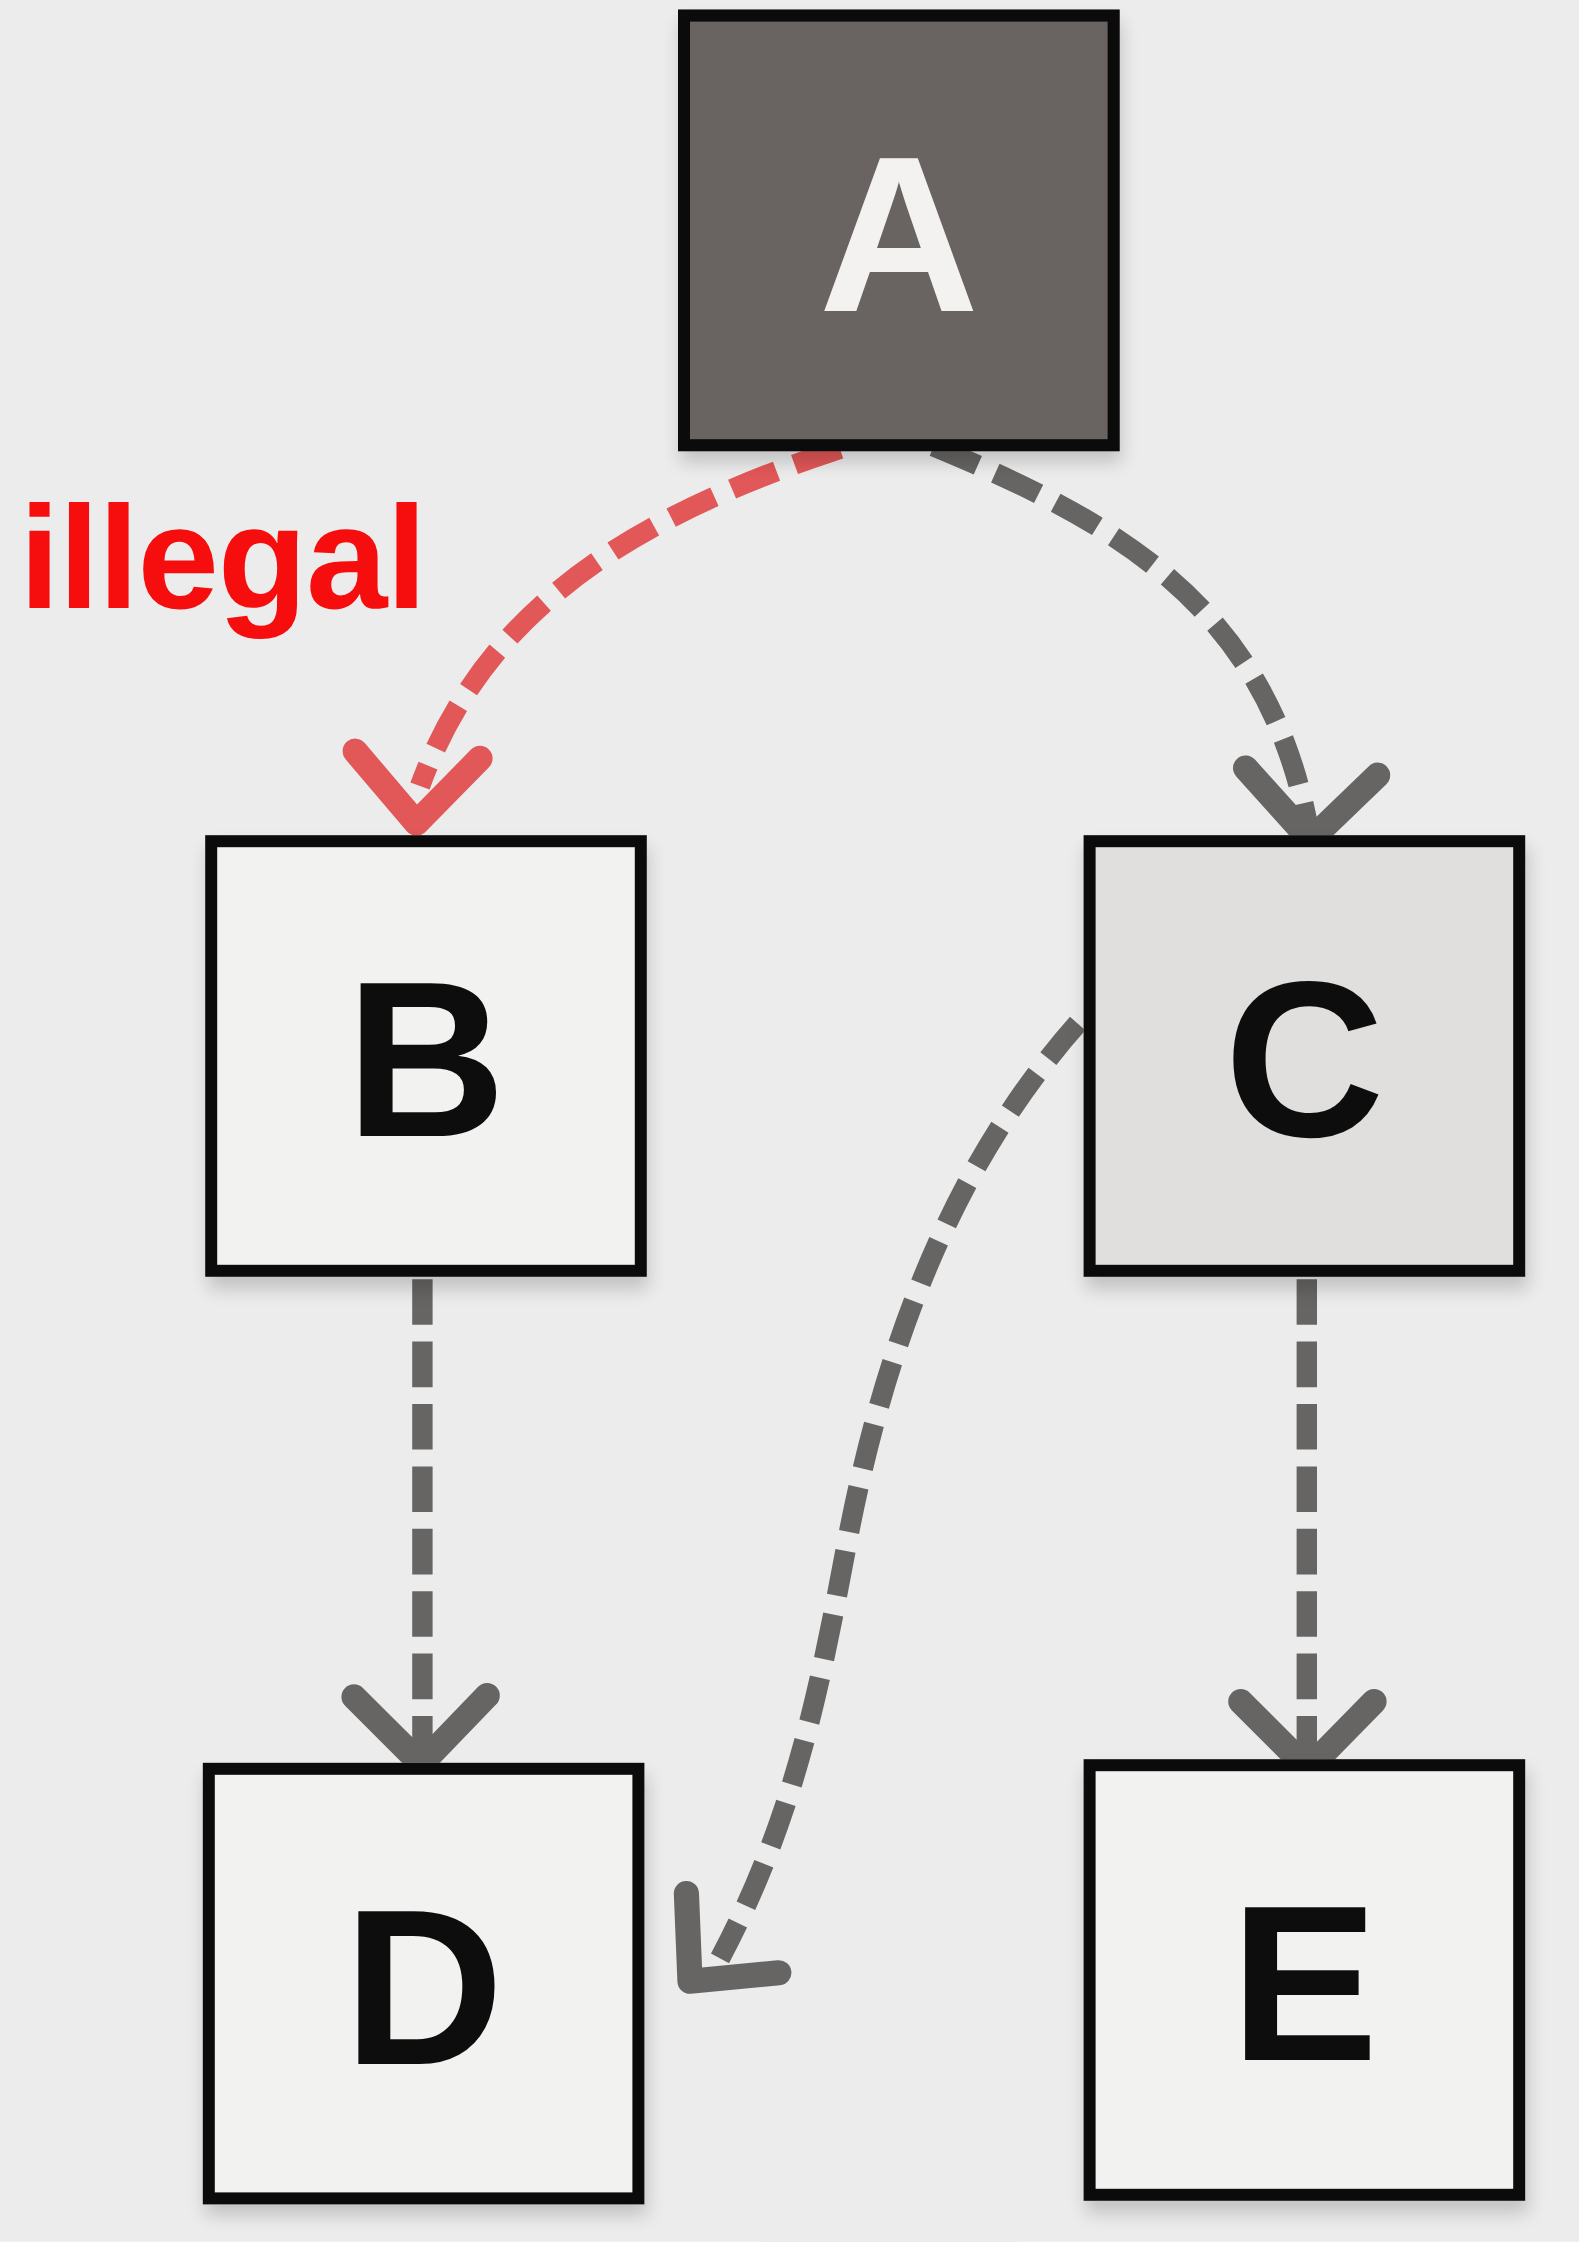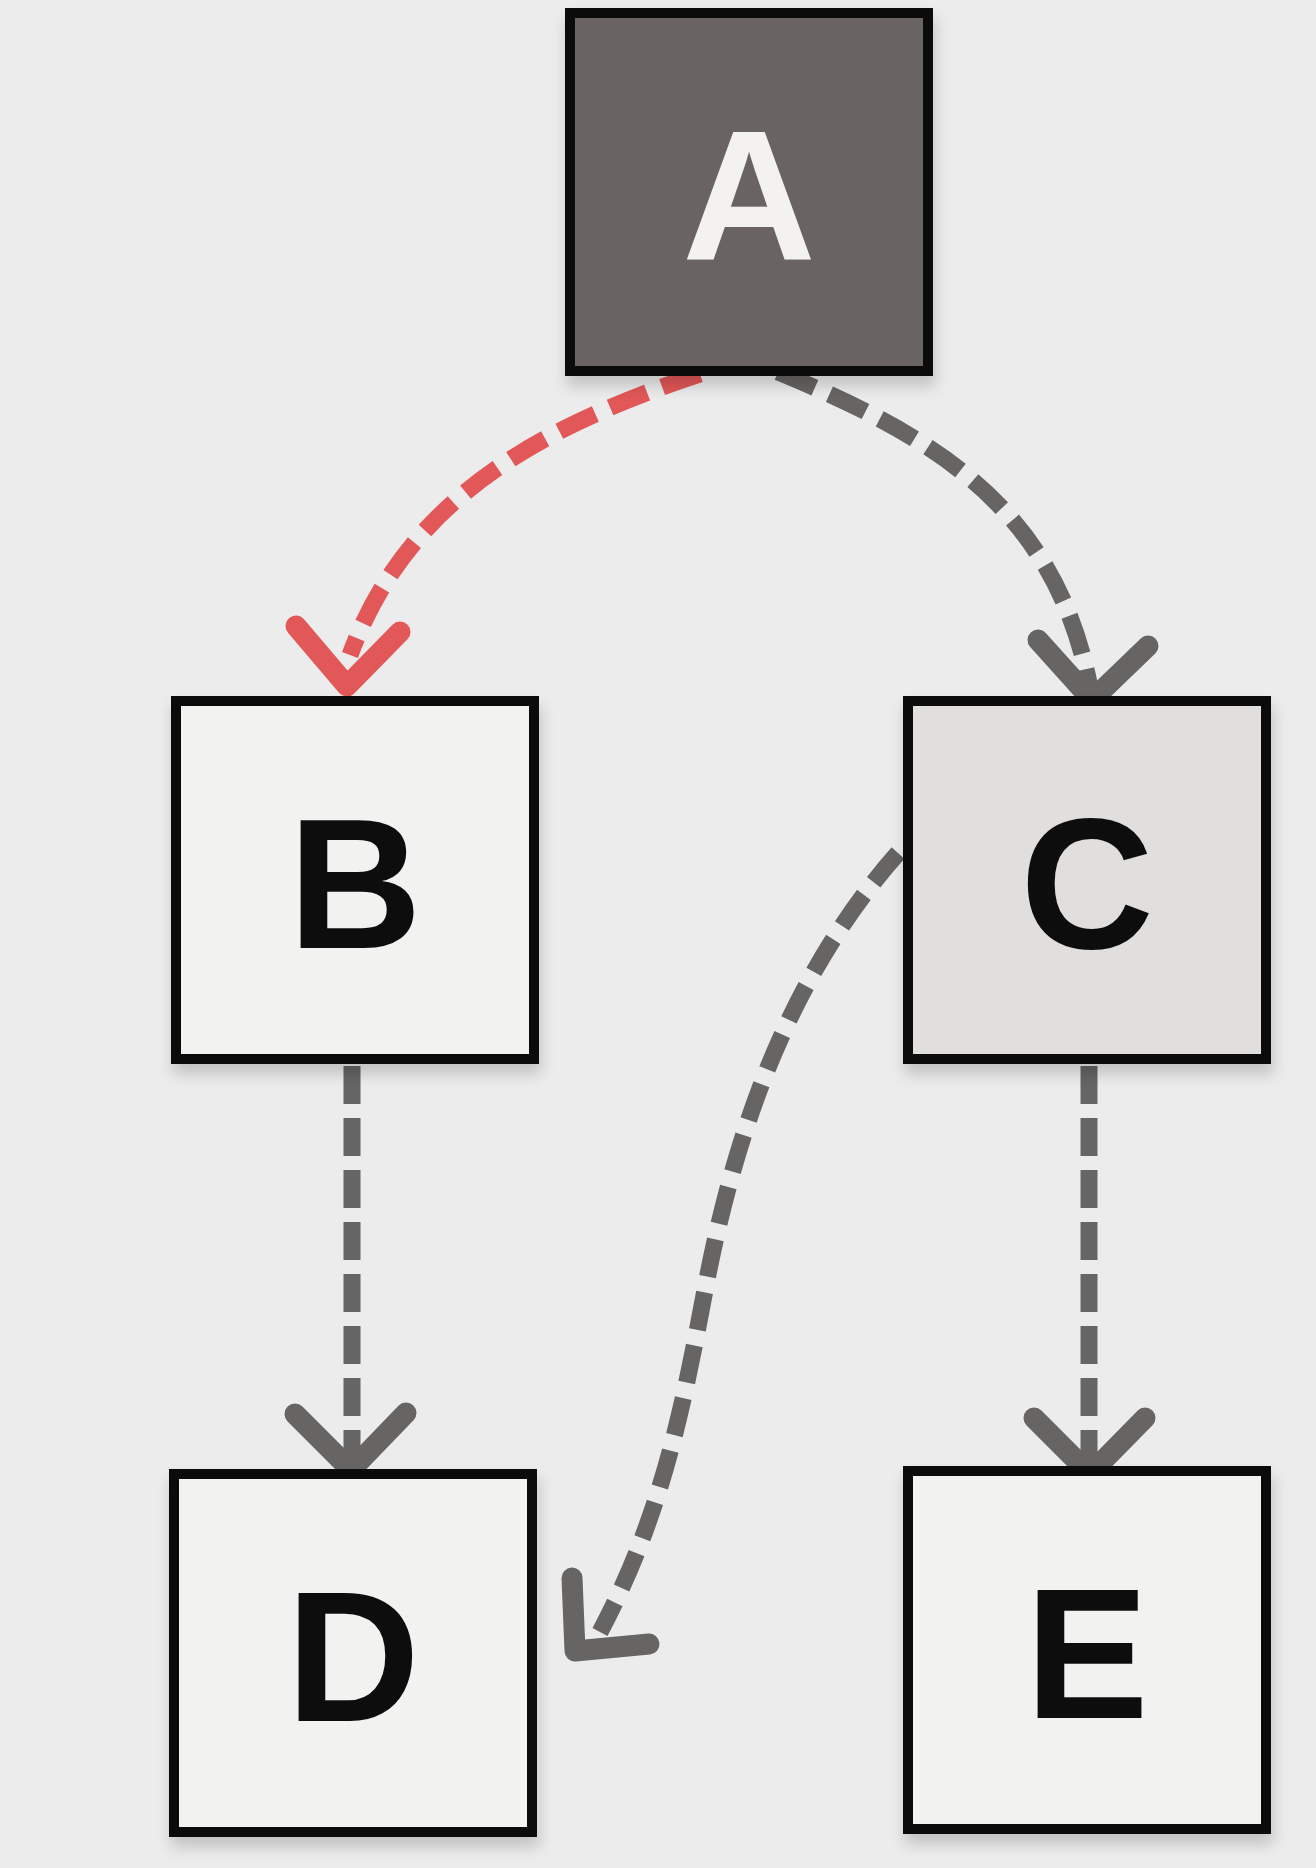--- a/index.html
+++ b/index.html
@@ -94,14 +94,15 @@
   </div>
 
   <div class="node node-d" style="background-color: rgb(242, 242, 241); border-color: rgb(11, 11, 11);">
     <span class="letter" style="color: rgb(13, 13, 13);">D</span>
   </div>
 
   <div class="node node-e" style="background-color: rgb(242, 242, 241); border-color: rgb(11, 11, 11);">
     <span class="letter" style="color: rgb(13, 13, 13);">E</span>
   </div>
 
+  <div class="illegal-label" style="color: rgb(246, 13, 13);">illegal</div>
 
 </div>
 
 </body></html>

